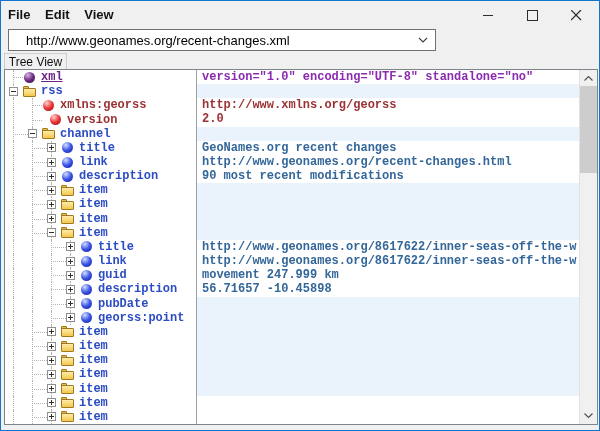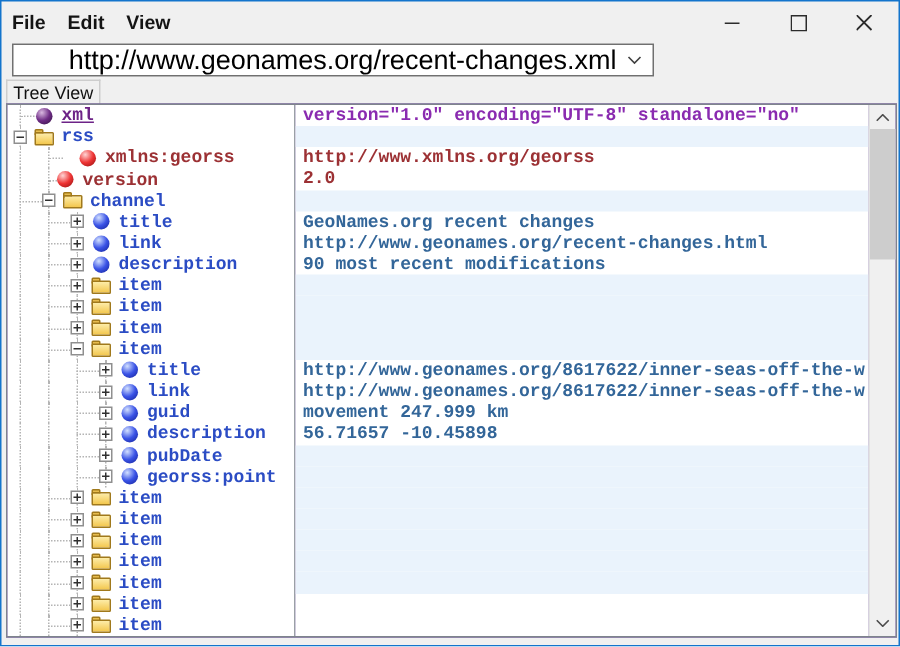--- a/index.html
+++ b/index.html
@@ -9,29 +9,29 @@
     font-family:"Liberation Sans",sans-serif;
   }
   
   .menubar{position:absolute;top:6px;left:7px;font-size:13px;color:#141414;}
   .menu-item{display:inline-block;margin-right:11px;cursor:default;font-weight:bold;}
   .wincontrols{position:absolute;top:1px;right:1px;display:flex;}
   .wbtn{width:44px;height:27px;display:flex;align-items:center;justify-content:center;}
   
   .combo{position:absolute;left:7px;top:28px;width:428px;height:22px;box-sizing:border-box;
     background:#fff;border:1px solid #707070;display:flex;align-items:center;}
-  .combo-text{flex:1;font-size:18px;color:#000;padding-left:5px;white-space:nowrap;overflow:hidden;text-align:right;}
+  .combo-text{flex:1;font-size:13px;color:#000;padding-left:17px;white-space:nowrap;overflow:hidden;}
   .combo-arrow{width:24px;display:flex;align-items:center;justify-content:center;}
   
   .tab{position:absolute;left:3px;top:52px;width:63px;height:16px;box-sizing:border-box;
     background:#f0f0f0;border:1px solid #cdcdcd;border-bottom:none;
     font-size:12px;color:#111;display:flex;align-items:center;justify-content:center;}
   
   .main{position:absolute;left:3px;top:68px;width:594px;height:356px;box-sizing:border-box;
-    border:1px solid #7e848c;background:#4c1d95;display:flex;}
+    border:1px solid #7e848c;background:#7dd3fc;display:flex;}
   .tree-pane{width:191px;flex:none;border-right:1px solid #9aa0a6;overflow:hidden;background:#fff;}
   .value-pane{flex:1;overflow:hidden;background:#fff;}
   .vscroll{width:17px;flex:none;background:#f0f0f0;border-left:1px solid #e2e2e2;position:relative;}
   .sb-btn{position:absolute;left:0;width:100%;height:17px;display:flex;align-items:center;justify-content:center;}
   .sb-btn.top{top:0}.sb-btn.bottom{bottom:0}
   .sb-thumb{position:absolute;left:0;width:100%;top:16px;height:87px;background:#cdcdcd;}
   
   .trow{position:relative;height:14.16px;display:flex;align-items:center;
     font-family:"Liberation Mono",monospace;font-size:12px;font-weight:700;white-space:pre;}
   .guide{position:absolute;top:0;bottom:0;width:0;border-left:1px dotted #b4b4b4;}
@@ -107,22 +107,22 @@
         </svg>
     </span>
   </div>
 
   <div class="tab">Tree View</div>
 
   <div class="main">
     <div class="tree-pane" id="tree">
         <div class="trow" style="padding-left: 4px;"><span class="guide" style="left: 8px;"></span><span class="hguide" style="left: 8px; width: 10px;"></span><span class="exp none"></span><span class="sphere purple"></span><span class="tlabel t-declaration u">xml</span></div>
         <div class="trow" style="padding-left: 4px;"><span class="guide" style="left: 8px;"></span><span class="exp minus"></span><span class="icon icon-folder"></span><span class="tlabel t-element">rss</span></div>
-        <div class="trow" style="padding-left: 33px;"><span class="guide" style="left: 8px;"></span><span class="guide" style="left: 27px;"></span><span class="hguide" style="left: 27px; width: 10px;"></span><span class="exp none"></span><span class="sphere red"></span><span class="tlabel t-attribute">xmlns:georss</span></div>
-        <div class="trow" style="padding-left: 18px;"><span class="guide" style="left: 8px;"></span><span class="guide" style="left: 27px;"></span><span class="hguide" style="left: 27px; width: 10px;"></span><span class="exp none"></span><span class="sphere red"></span><span class="tlabel t-attribute">version</span></div>
+        <div class="trow" style="padding-left: 23px;"><span class="guide" style="left: 8px;"></span><span class="guide" style="left: 27px;"></span><span class="hguide" style="left: 27px; width: 10px;"></span><span class="exp none"></span><span class="sphere red"></span><span class="tlabel t-attribute">xmlns:georss</span></div>
+        <div class="trow" style="padding-left: 30px;"><span class="guide" style="left: 8px;"></span><span class="guide" style="left: 27px;"></span><span class="hguide" style="left: 27px; width: 10px;"></span><span class="exp none"></span><span class="sphere red"></span><span class="tlabel t-attribute">version</span></div>
         <div class="trow" style="padding-left: 23px;"><span class="guide" style="left: 8px;"></span><span class="guide" style="left: 27px;"></span><span class="hguide" style="left: 8px; width: 15px;"></span><span class="exp minus"></span><span class="icon icon-folder"></span><span class="tlabel t-element">channel</span></div>
         <div class="trow" style="padding-left: 42px;"><span class="guide" style="left: 8px;"></span><span class="guide" style="left: 27px;"></span><span class="guide" style="left: 46px;"></span><span class="hguide" style="left: 27px; width: 15px;"></span><span class="exp plus"></span><span class="sphere blue"></span><span class="tlabel t-element">title</span></div>
         <div class="trow" style="padding-left: 42px;"><span class="guide" style="left: 8px;"></span><span class="guide" style="left: 27px;"></span><span class="guide" style="left: 46px;"></span><span class="hguide" style="left: 27px; width: 15px;"></span><span class="exp plus"></span><span class="sphere blue"></span><span class="tlabel t-element">link</span></div>
         <div class="trow" style="padding-left: 42px;"><span class="guide" style="left: 8px;"></span><span class="guide" style="left: 27px;"></span><span class="guide" style="left: 46px;"></span><span class="hguide" style="left: 27px; width: 15px;"></span><span class="exp plus"></span><span class="sphere blue"></span><span class="tlabel t-element">description</span></div>
         <div class="trow" style="padding-left: 42px;"><span class="guide" style="left: 8px;"></span><span class="guide" style="left: 27px;"></span><span class="guide" style="left: 46px;"></span><span class="hguide" style="left: 27px; width: 15px;"></span><span class="exp plus"></span><span class="icon icon-folder"></span><span class="tlabel t-element">item</span></div>
         <div class="trow" style="padding-left: 42px;"><span class="guide" style="left: 8px;"></span><span class="guide" style="left: 27px;"></span><span class="guide" style="left: 46px;"></span><span class="hguide" style="left: 27px; width: 15px;"></span><span class="exp plus"></span><span class="icon icon-folder"></span><span class="tlabel t-element">item</span></div>
         <div class="trow" style="padding-left: 42px;"><span class="guide" style="left: 8px;"></span><span class="guide" style="left: 27px;"></span><span class="guide" style="left: 46px;"></span><span class="hguide" style="left: 27px; width: 15px;"></span><span class="exp plus"></span><span class="icon icon-folder"></span><span class="tlabel t-element">item</span></div>
         <div class="trow" style="padding-left: 42px;"><span class="guide" style="left: 8px;"></span><span class="guide" style="left: 27px;"></span><span class="guide" style="left: 46px;"></span><span class="hguide" style="left: 27px; width: 15px;"></span><span class="exp minus"></span><span class="icon icon-folder"></span><span class="tlabel t-element">item</span></div>
         <div class="trow" style="padding-left: 61px;"><span class="guide" style="left: 8px;"></span><span class="guide" style="left: 27px;"></span><span class="guide" style="left: 46px;"></span><span class="guide" style="left: 65px;"></span><span class="hguide" style="left: 46px; width: 15px;"></span><span class="exp plus"></span><span class="sphere blue"></span><span class="tlabel t-element">title</span></div>
         <div class="trow" style="padding-left: 61px;"><span class="guide" style="left: 8px;"></span><span class="guide" style="left: 27px;"></span><span class="guide" style="left: 46px;"></span><span class="guide" style="left: 65px;"></span><span class="hguide" style="left: 46px; width: 15px;"></span><span class="exp plus"></span><span class="sphere blue"></span><span class="tlabel t-element">link</span></div>

